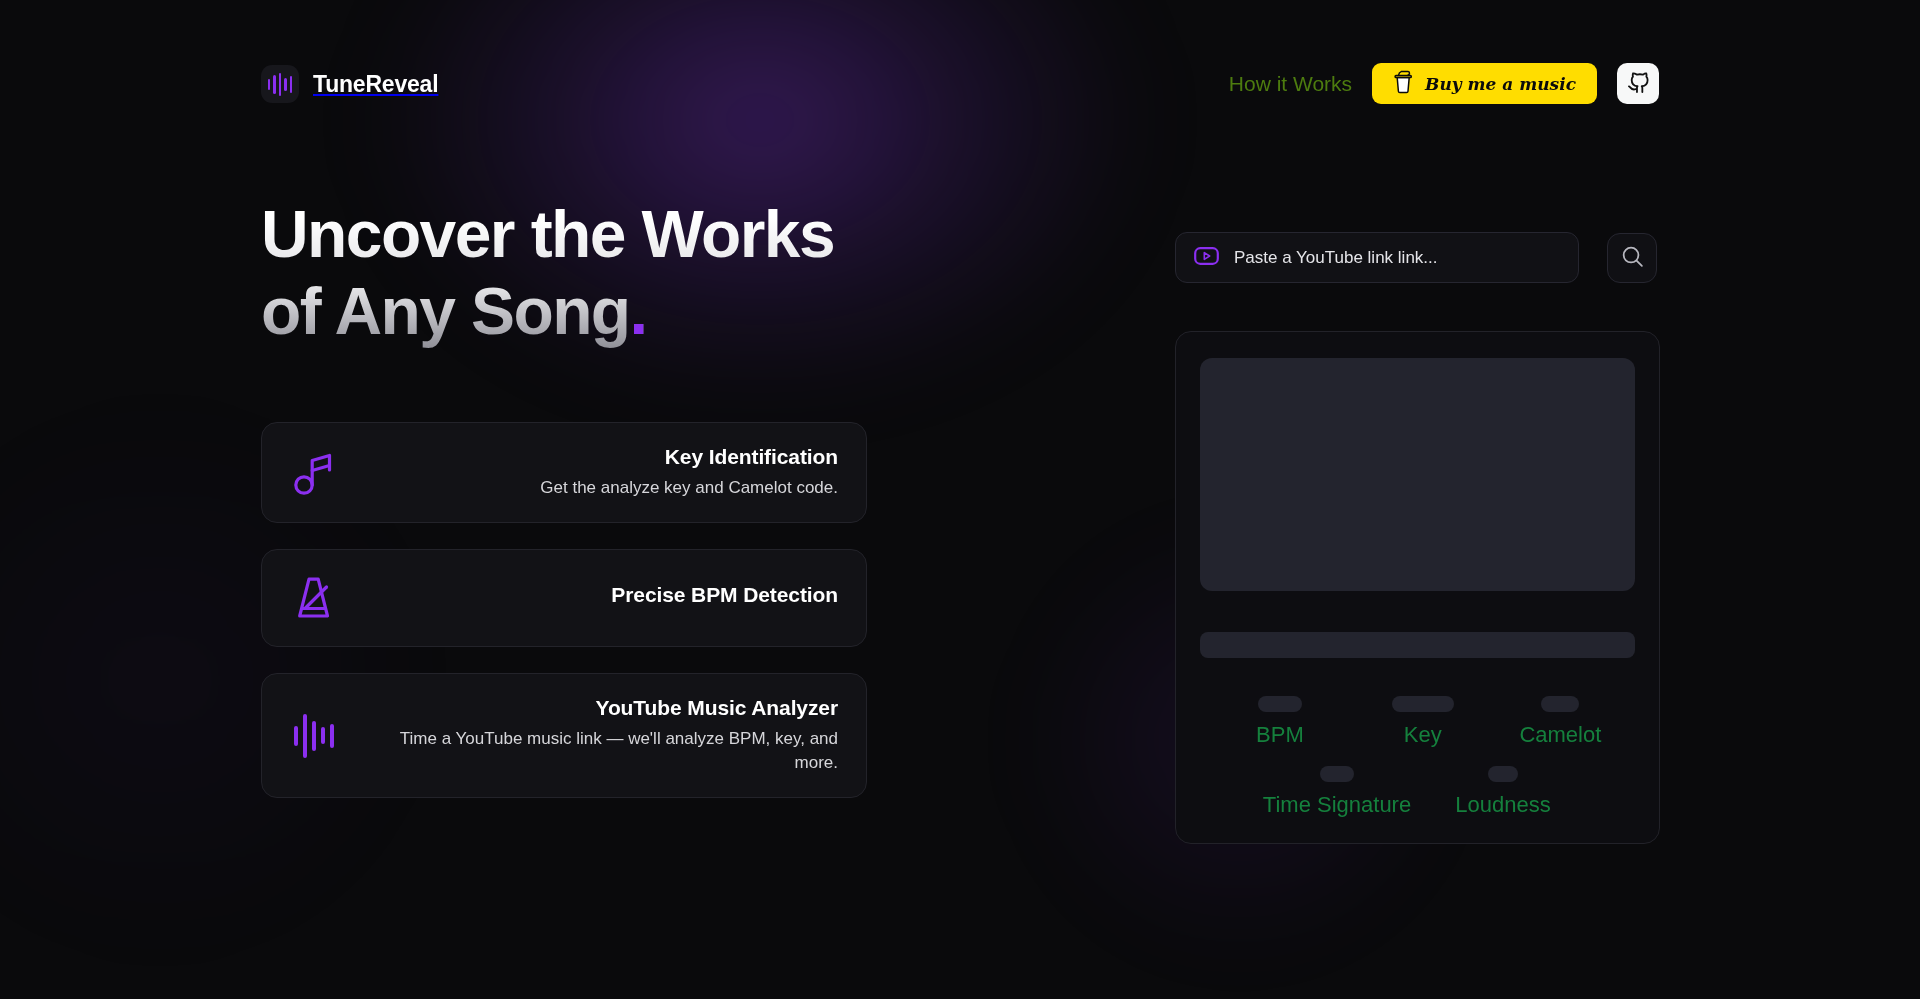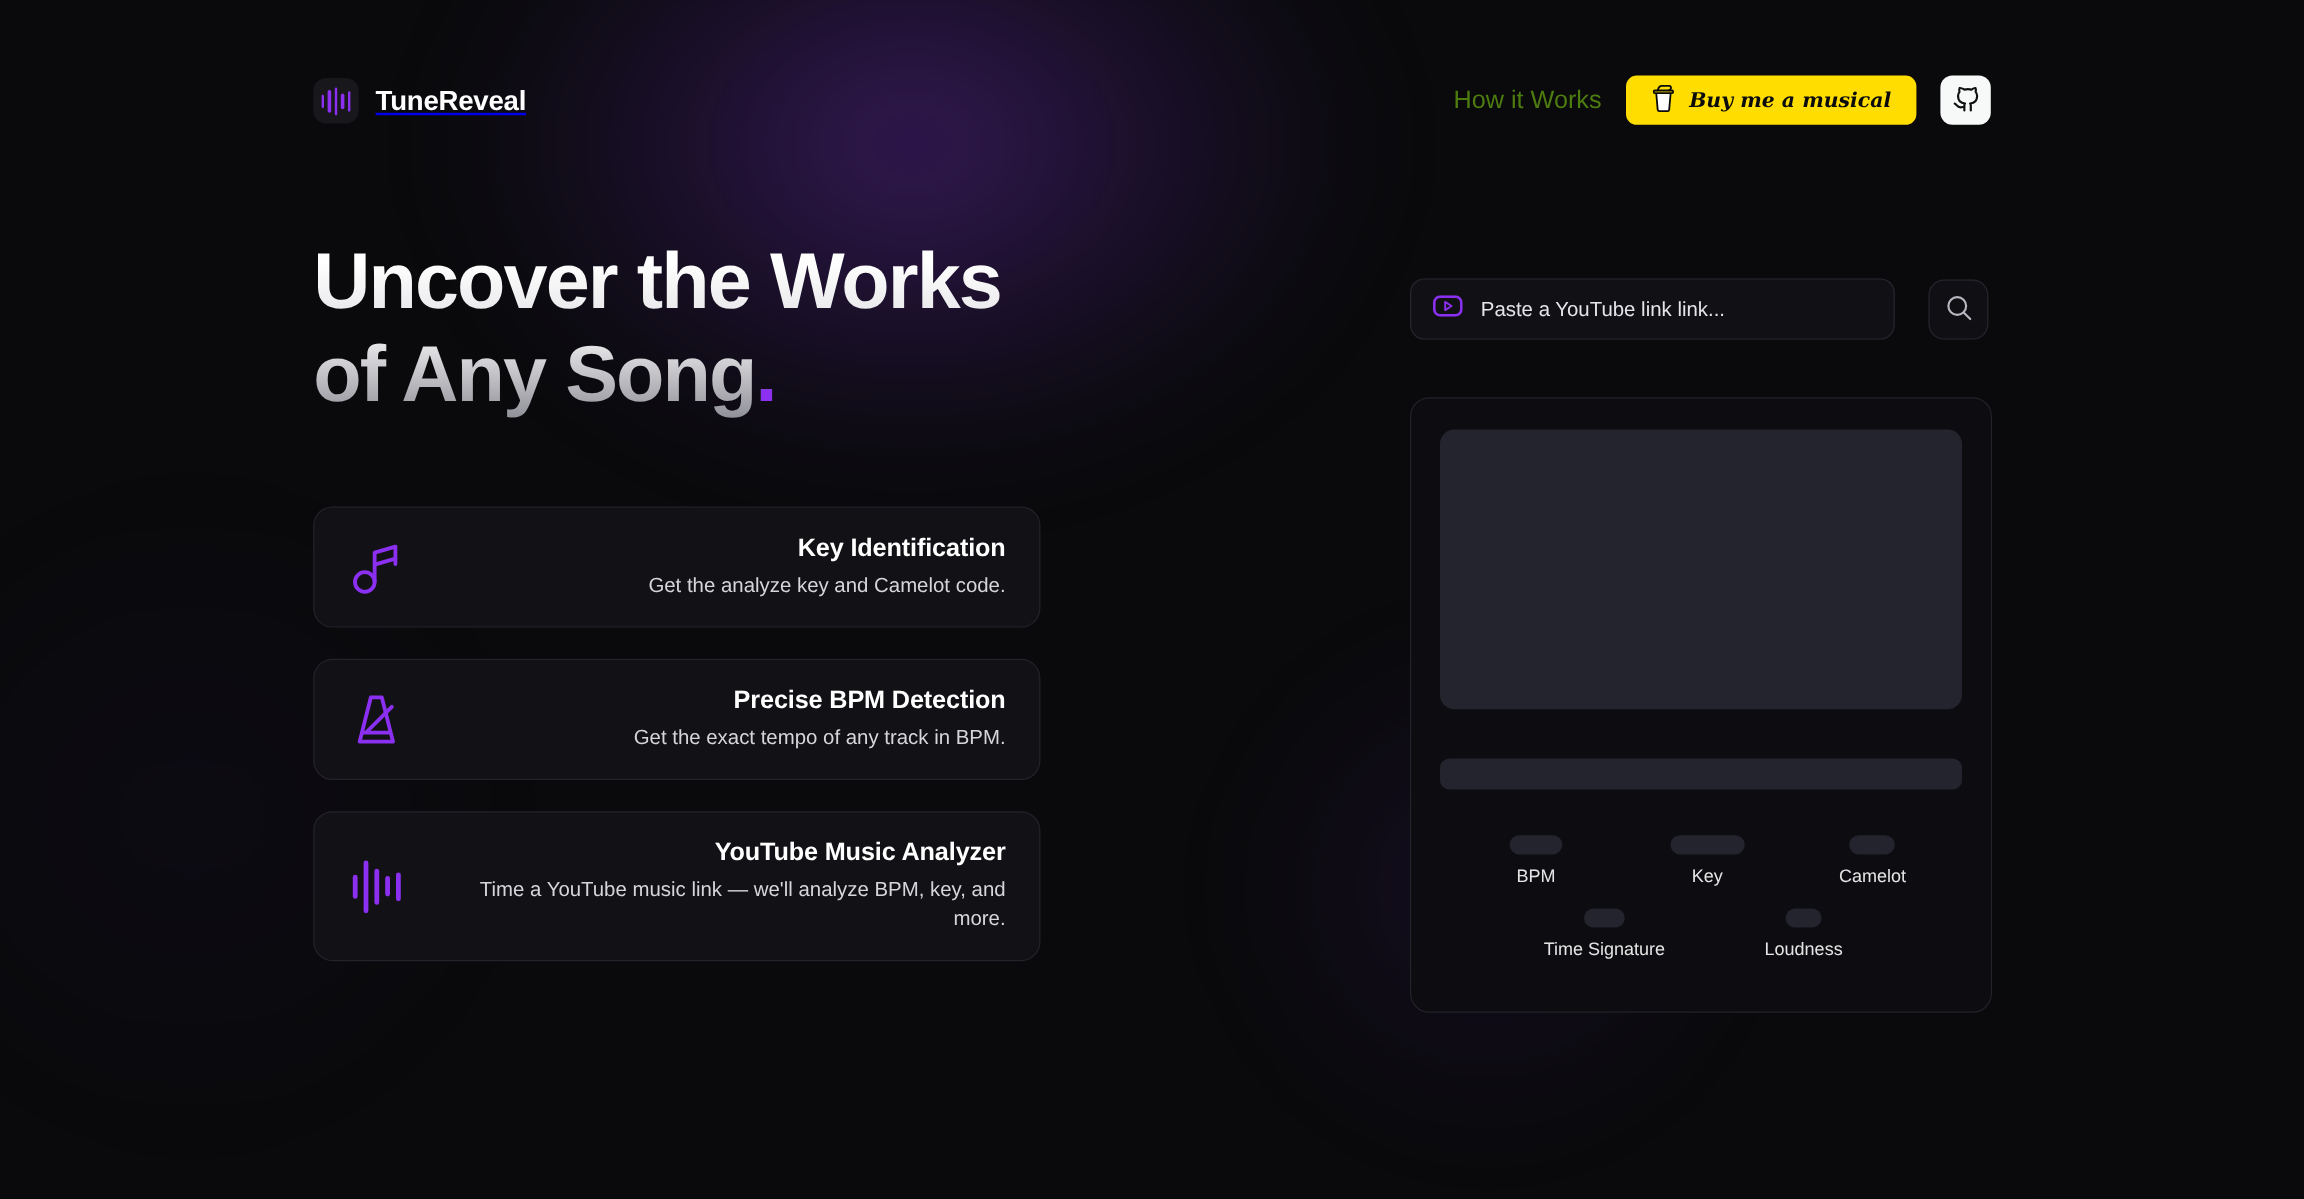--- a/index.html
+++ b/index.html
@@ -147,21 +147,21 @@
   .stat { display:flex; flex-direction:column; align-items:center; }
   .stats-row1 .stat:nth-child(1){ width:150px; }
   .stats-row1 .stat:nth-child(2){ width:148px; }
   .stats-row1 .stat:nth-child(3){ width:139px; }
   .stats-row2 {
     display:flex; margin-top:18px; padding-left:54px;
   }
   .stats-row2 .stat:nth-child(1){ width:166px; }
   .stats-row2 .stat:nth-child(2){ width:166px; }
   .stat-sk { height:16px; border-radius:8px; margin-bottom:10px; }
-  .stat-label { font-size:15px; color:#e5e5e5; white-space:nowrap; }
+  .stat-label { font-size:22px; color:#15803d; white-space:nowrap; }
 </style>
 </head>
 <body>
 
 <div id="root">
 
   <div class="glow glow-top"></div>
   <div class="glow glow-mid"></div>
   <div class="glow glow-left"></div>
 
@@ -182,21 +182,21 @@
       <a class="nav-link" href="#">How it Works</a>
 
       <button class="bmc-btn">
         <span>
           <svg width="21" height="24" viewBox="0 0 21 24" fill="none">
             <path d="M4.2 7.6 L16.2 7.6 L15.0 21.3 Q14.9 22.6 13.6 22.6 L6.8 22.6 Q5.5 22.6 5.4 21.3 Z" stroke="#0b0b0b" stroke-width="1.5" fill="#ffffff"></path>
             <path d="M3.0 5.4 L17.4 5.4 Q18.3 5.4 18.3 6.5 Q18.3 7.6 17.4 7.6 L3.0 7.6 Q2.1 7.6 2.1 6.5 Q2.1 5.4 3.0 5.4 Z" stroke="#0b0b0b" stroke-width="1.5" fill="#ffdd00"></path>
             <path d="M5.6 5.2 Q5.9 2.4 8.2 1.6 L15.0 1.6 Q16.6 1.8 16.5 3.4 Q16.4 4.6 14.9 5.2" stroke="#0b0b0b" stroke-width="1.5" fill="none" stroke-linecap="round"></path>
           </svg>
         </span>
-        <span class="bmc-label">Buy me a musical</span>
+        <span class="bmc-label">Buy me a music</span>
       </button>
 
       <button class="gh-btn">
         <span>
           <svg width="23" height="23" viewBox="0 0 24 24" fill="none" stroke="#111111" stroke-width="1.9" stroke-linecap="round" stroke-linejoin="round">
             <path d="M9 19c-5 1.5-5-2.5-7-3m14 6v-3.9c0-1.1.1-1.5-.6-2.2 3-.3 6.1-1.5 6.1-6.6 0-1.4-.5-2.6-1.3-3.5.1-.3.6-1.6-.1-3.3 0 0-1.1-.3-3.5 1.3a12 12 0 0 0-6.2 0C7.4 2.2 6.3 2.5 6.3 2.5c-.7 1.7-.2 3-.1 3.3-.8.9-1.3 2.1-1.3 3.5 0 5.1 3.1 6.3 6.1 6.6-.4.4-.7.9-.6 1.6V22"></path>
           </svg>
         </span>
       </button>
     </div>
@@ -228,21 +228,20 @@
     <div class="card">
       <div class="card-icon">
         <svg width="42" height="46" viewBox="0 0 42 46" fill="none" stroke="#8b2ff0" stroke-width="3.2" stroke-linecap="round" stroke-linejoin="round">
           <path d="M16.0 4.2 L25.2 4.2 L34.5 41.0 L6.7 41.0 Z"></path>
           <path d="M9.9 33.5 L31.3 33.5"></path>
           <path d="M12.5 33.0 L33.5 12.0"></path>
         </svg>
       </div>
       <div class="card-body">
         <div class="card-title">Precise BPM Detection</div>
-        <div class="card-desc">Get the exact tempo of any track in BPM.</div>
       </div>
     </div>
 
     <div class="card">
       <div class="card-icon">
         <span class="wave">
             <i></i>
             <i></i>
             <i></i>
             <i></i>

